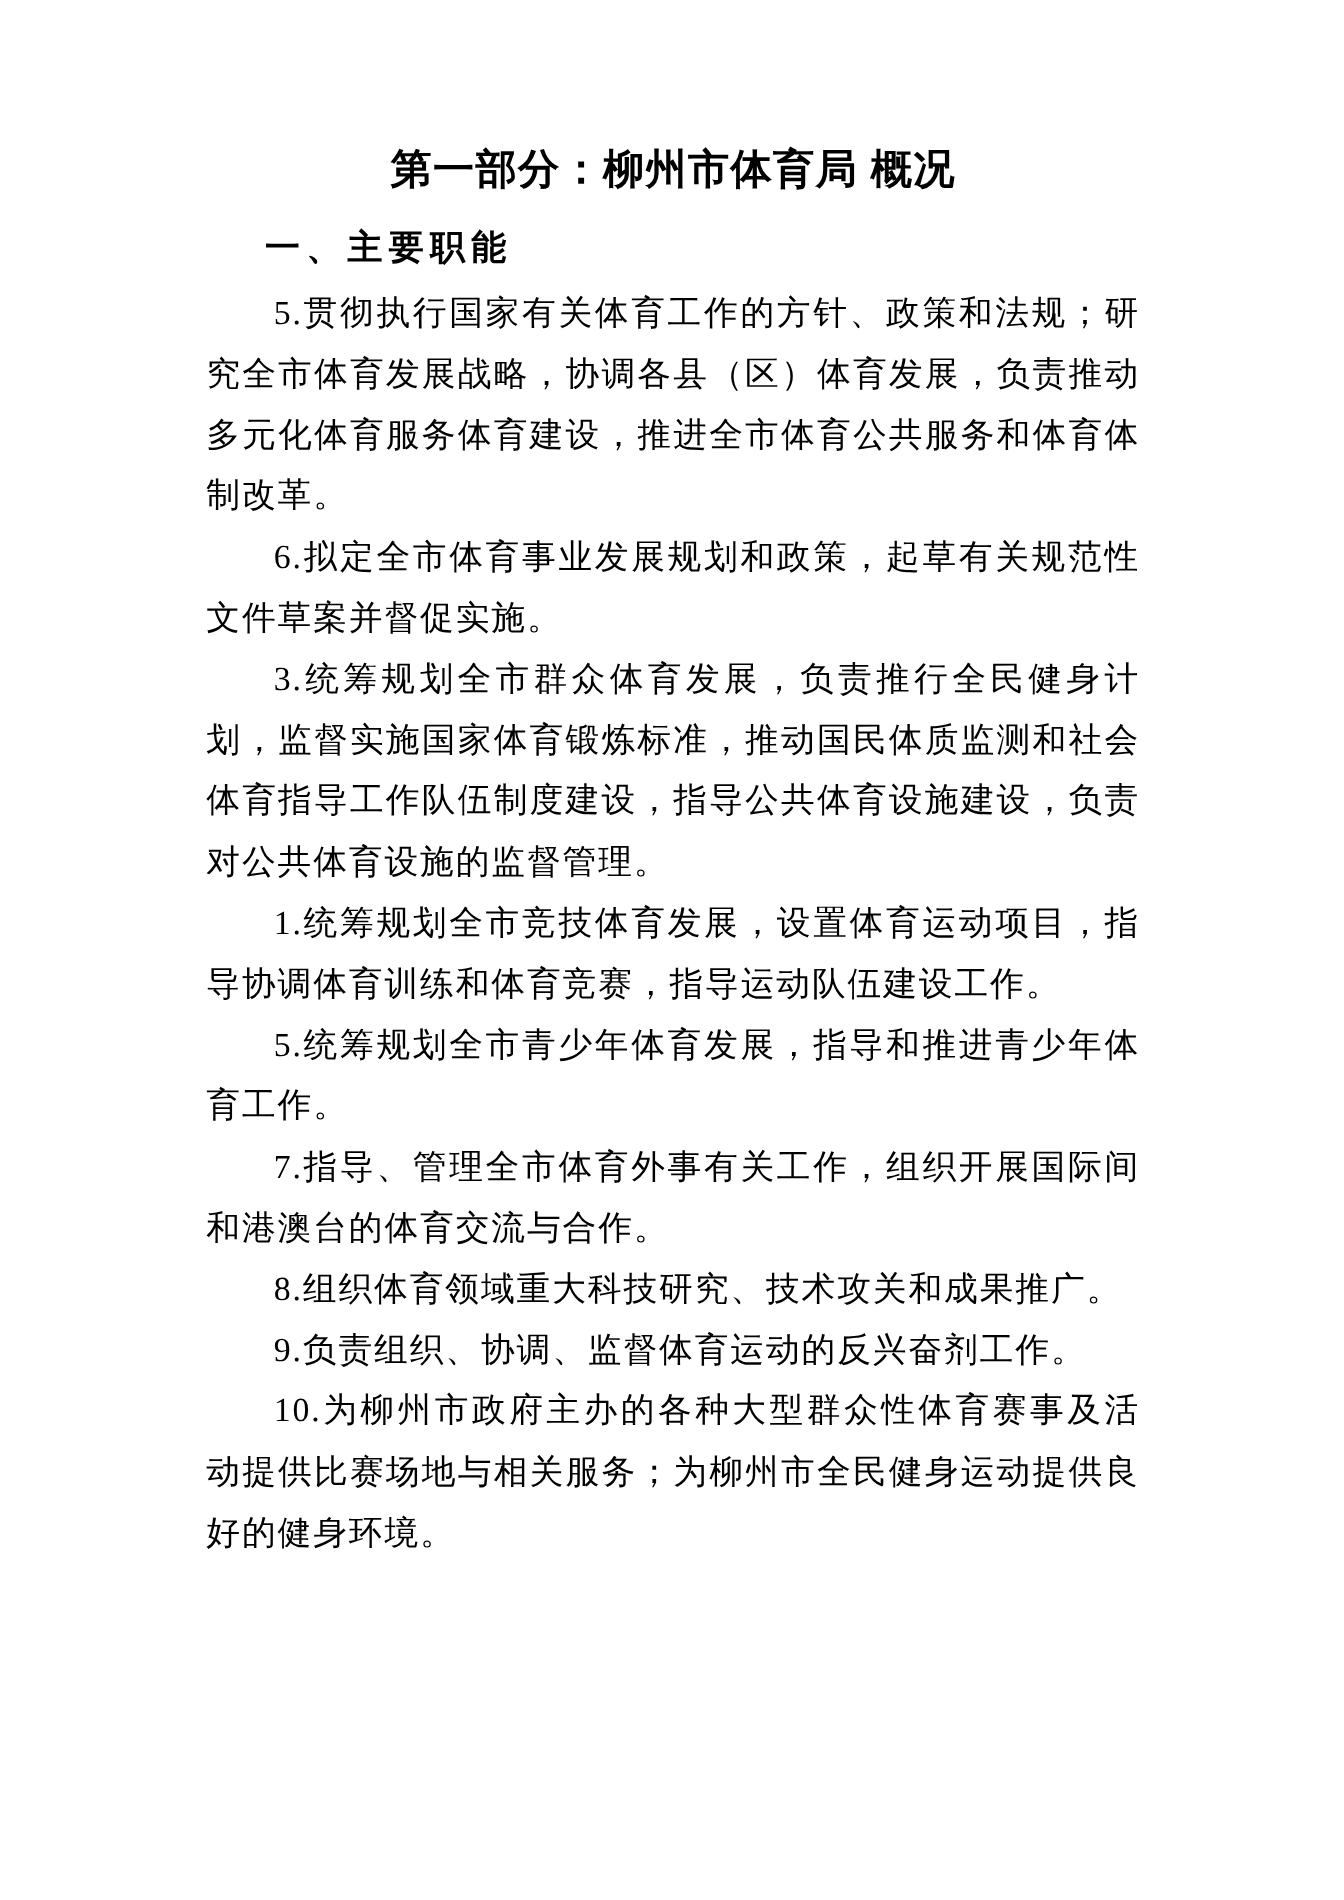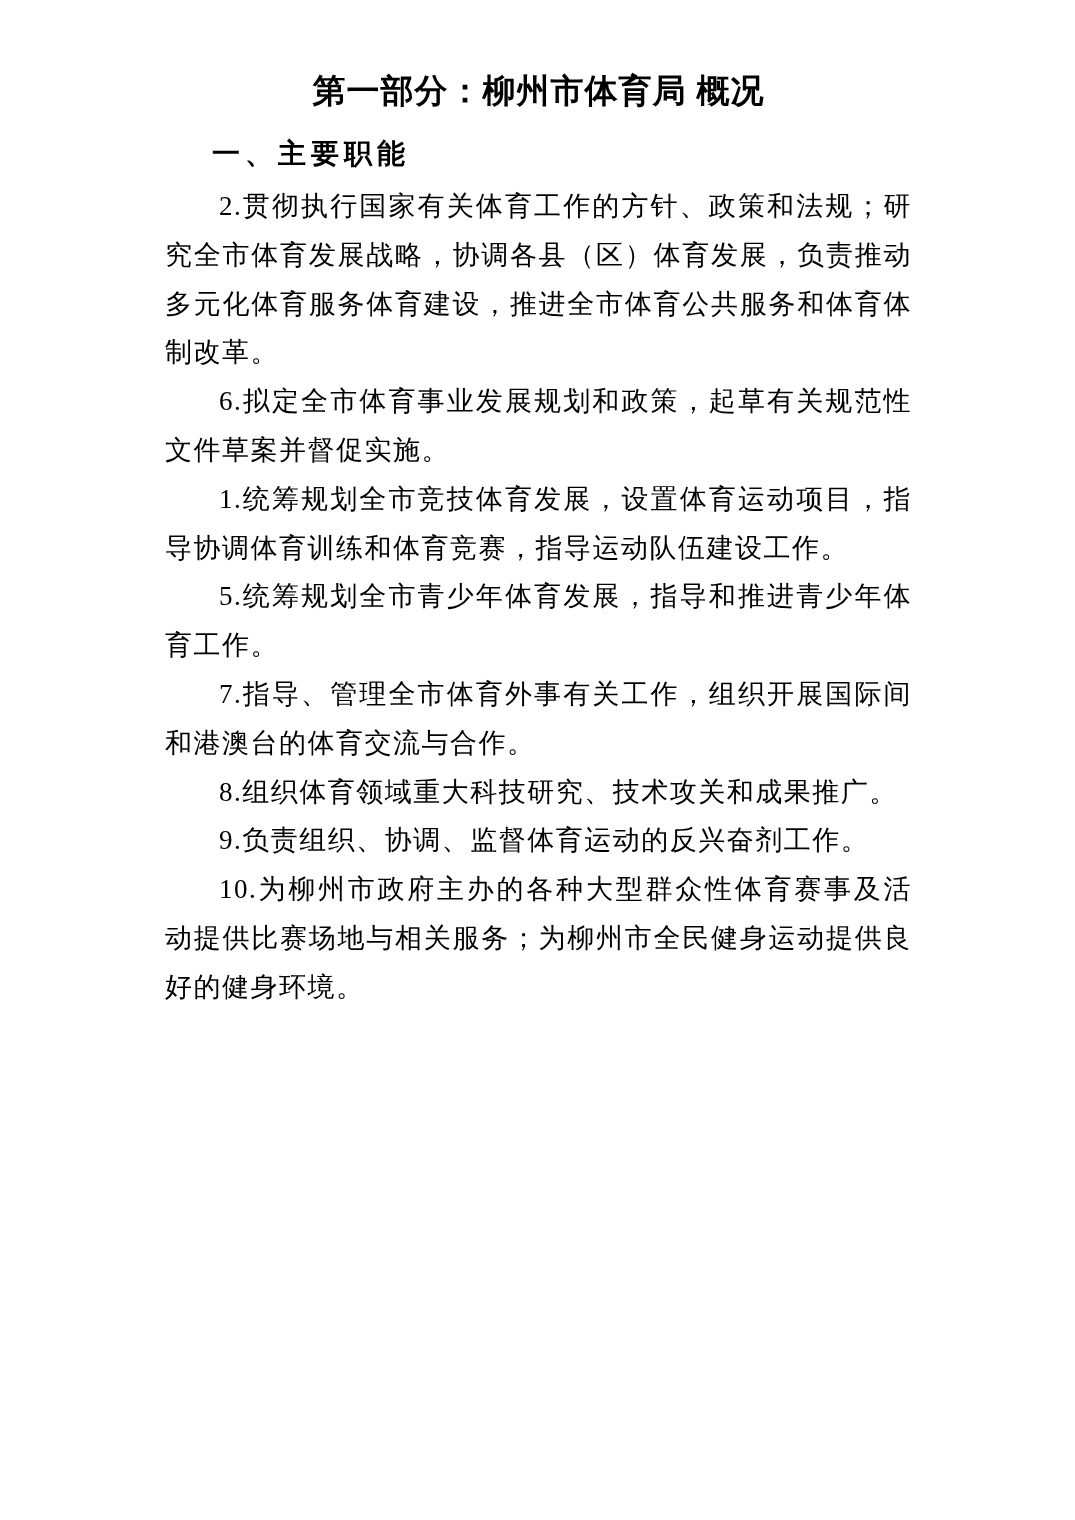--- a/index.html
+++ b/index.html
@@ -11,21 +11,21 @@
     position: relative;
     width: 1075px;
     height: 1520px;
     background: #ffffff;
     color: #000000;
     overflow: hidden;
     box-sizing: border-box;
   }
   .content {
     box-sizing: border-box;
-    padding: 72px 163px 0 165px; 
+    padding: 116px 163px 0 165px; 
   }
   .doc-title {
     text-align: center;
     font-family: "Liberation Sans", "DejaVu Sans", sans-serif;
     font-weight: 700;
     font-size: 33px;
     line-height: 38px;
     letter-spacing: 1px;
     white-space: nowrap;
   }
@@ -55,22 +55,23 @@
 </head>
 <body>
 
 <div class="page">
   <div class="content">
     <div class="doc-title">第一部分：柳州市体育局 概况</div>
 
     <div class="section-heading">一、主要职能</div>
 
     <div class="body-text">
-      <p>2.贯彻执行国家有关体育工作的方针、政策和法规；研究全市体育发展战略，协调各县（区）体育发展，负责推动多元化体育服务体育建设，推进全市体育公共服务和体育体制改革。</p>
+      <p>5.贯彻执行国家有关体育工作的方针、政策和法规；研究全市体育发展战略，协调各县（区）体育发展，负责推动多元化体育服务体育建设，推进全市体育公共服务和体育体制改革。</p>
       <p>6.拟定全市体育事业发展规划和政策，起草有关规范性文件草案并督促实施。</p>
+      <p>3.统筹规划全市群众体育发展，负责推行全民健身计划，监督实施国家体育锻炼标准，推动国民体质监测和社会体育指导工作队伍制度建设，指导公共体育设施建设，负责对公共体育设施的监督管理。</p>
       <p>1.统筹规划全市竞技体育发展，设置体育运动项目，指导协调体育训练和体育竞赛，指导运动队伍建设工作。</p>
       <p>5.统筹规划全市青少年体育发展，指导和推进青少年体育工作。</p>
       <p>7.指导、管理全市体育外事有关工作，组织开展国际间和港澳台的体育交流与合作。</p>
       <p>8.组织体育领域重大科技研究、技术攻关和成果推广。</p>
       <p>9.负责组织、协调、监督体育运动的反兴奋剂工作。</p>
       <p>10.为柳州市政府主办的各种大型群众性体育赛事及活动提供比赛场地与相关服务；为柳州市全民健身运动提供良好的健身环境。</p>
     </div>
   </div>
 </div>
 

